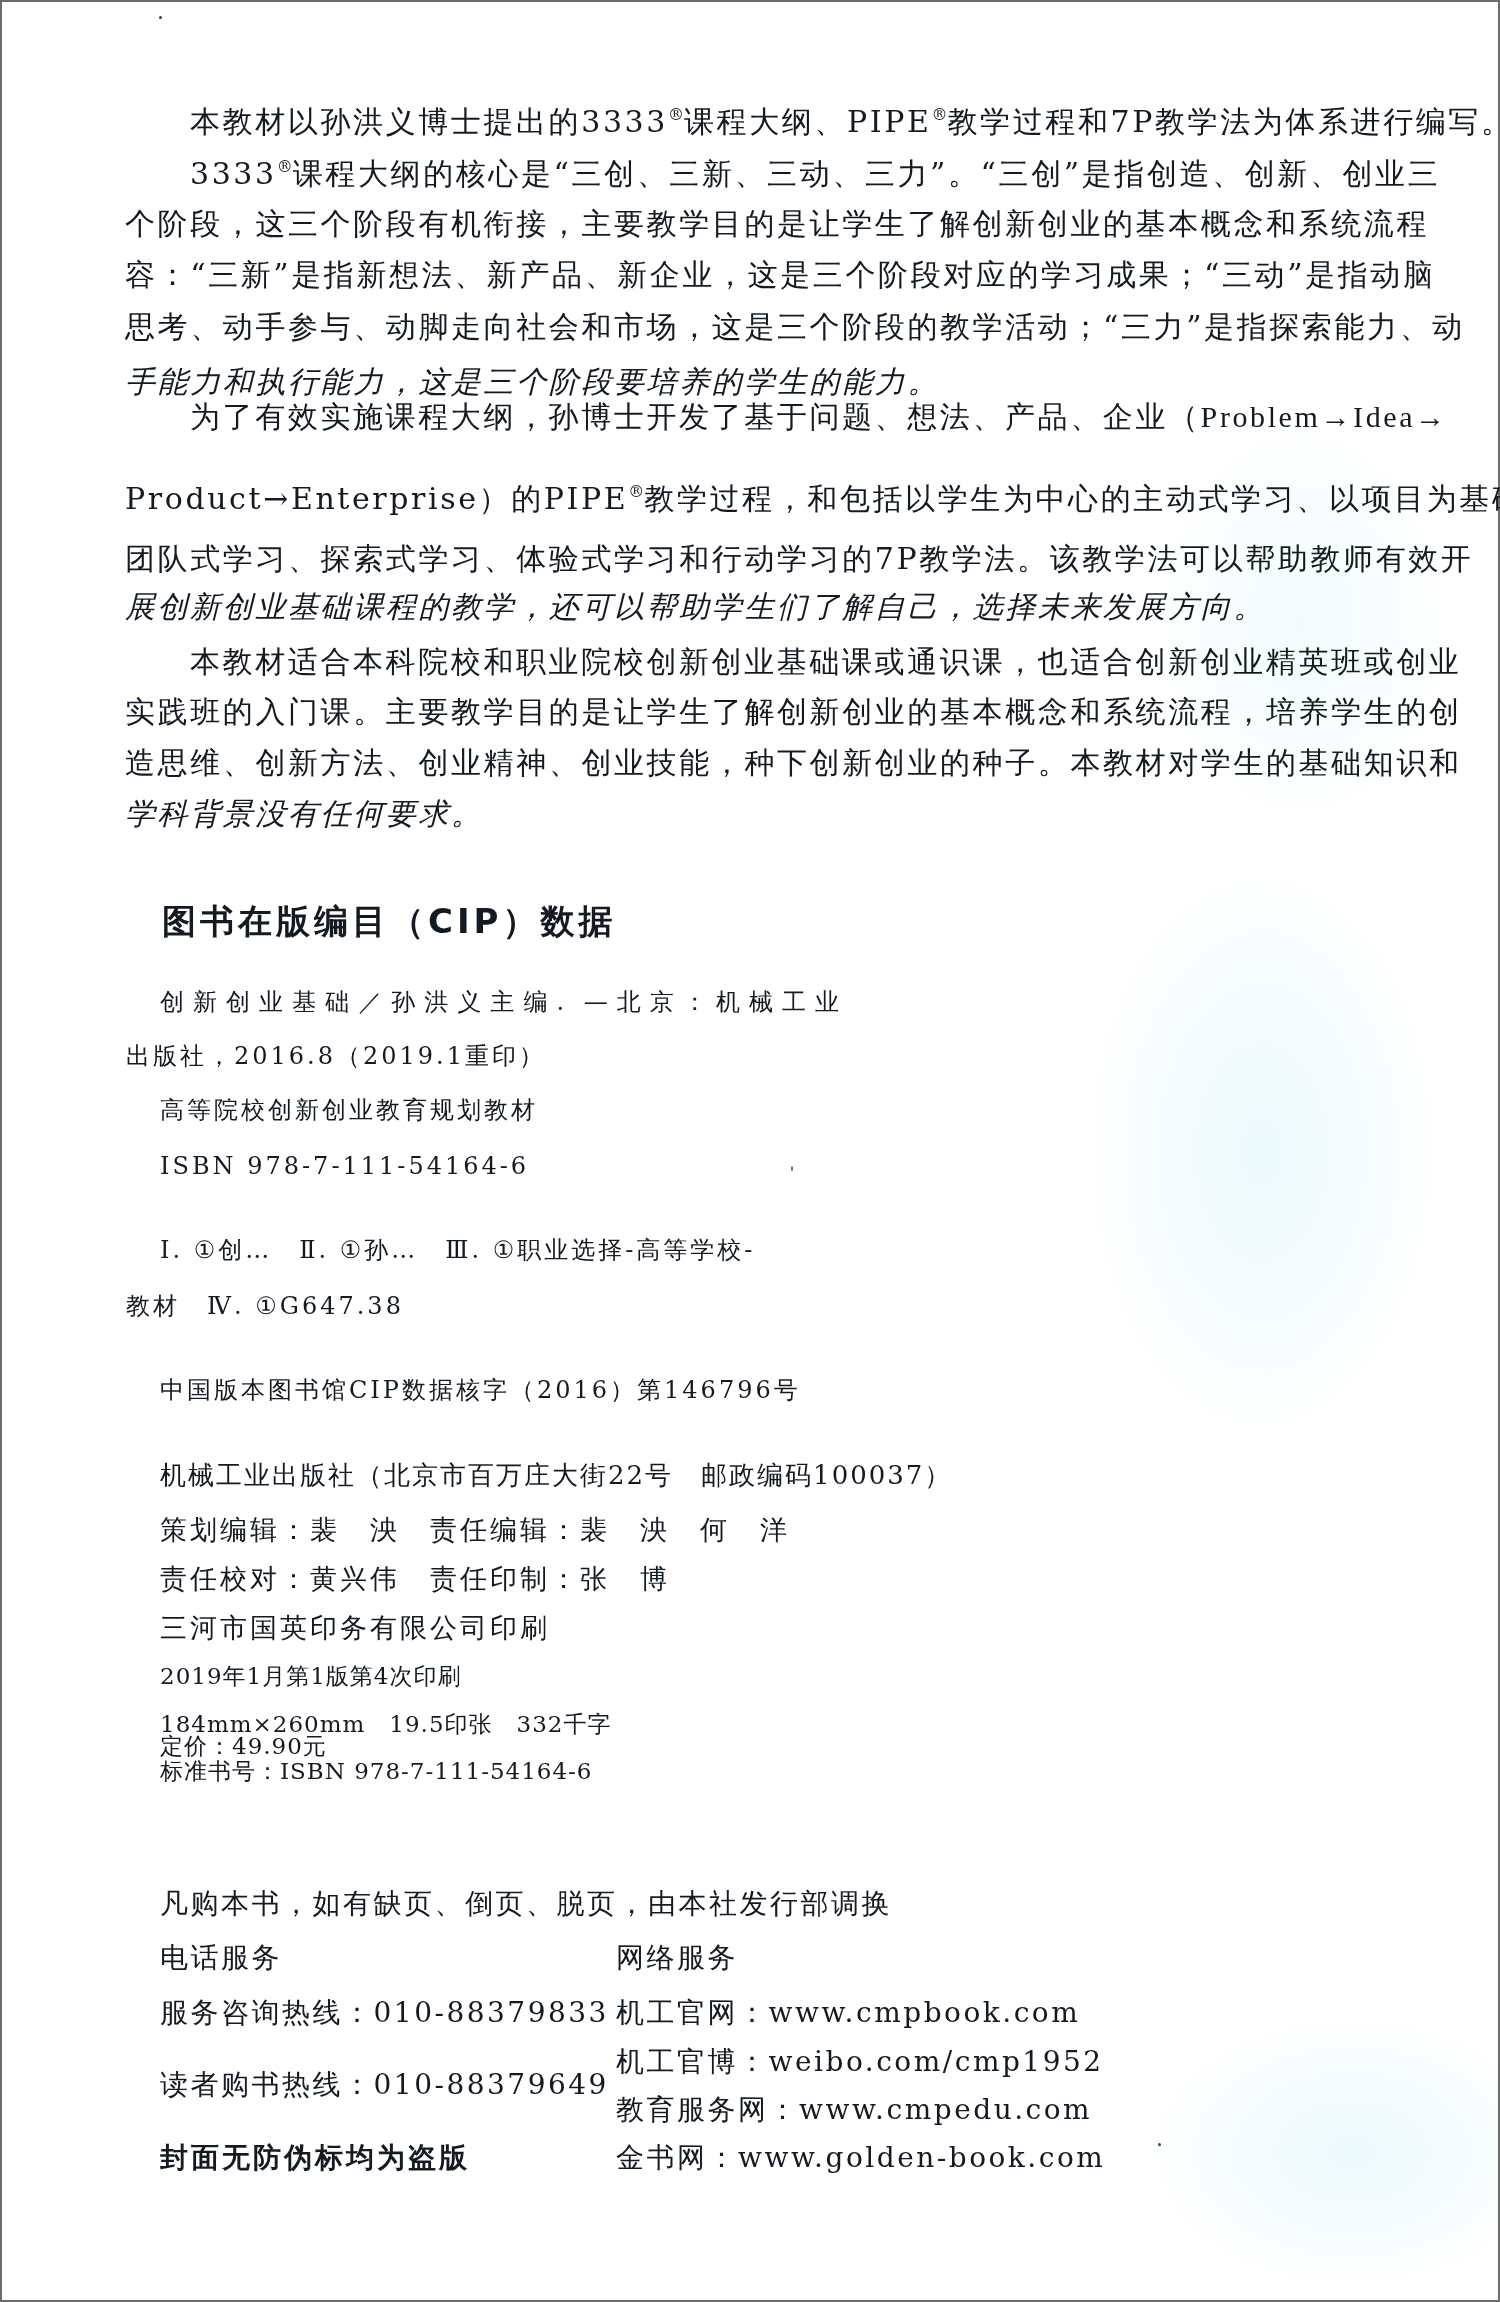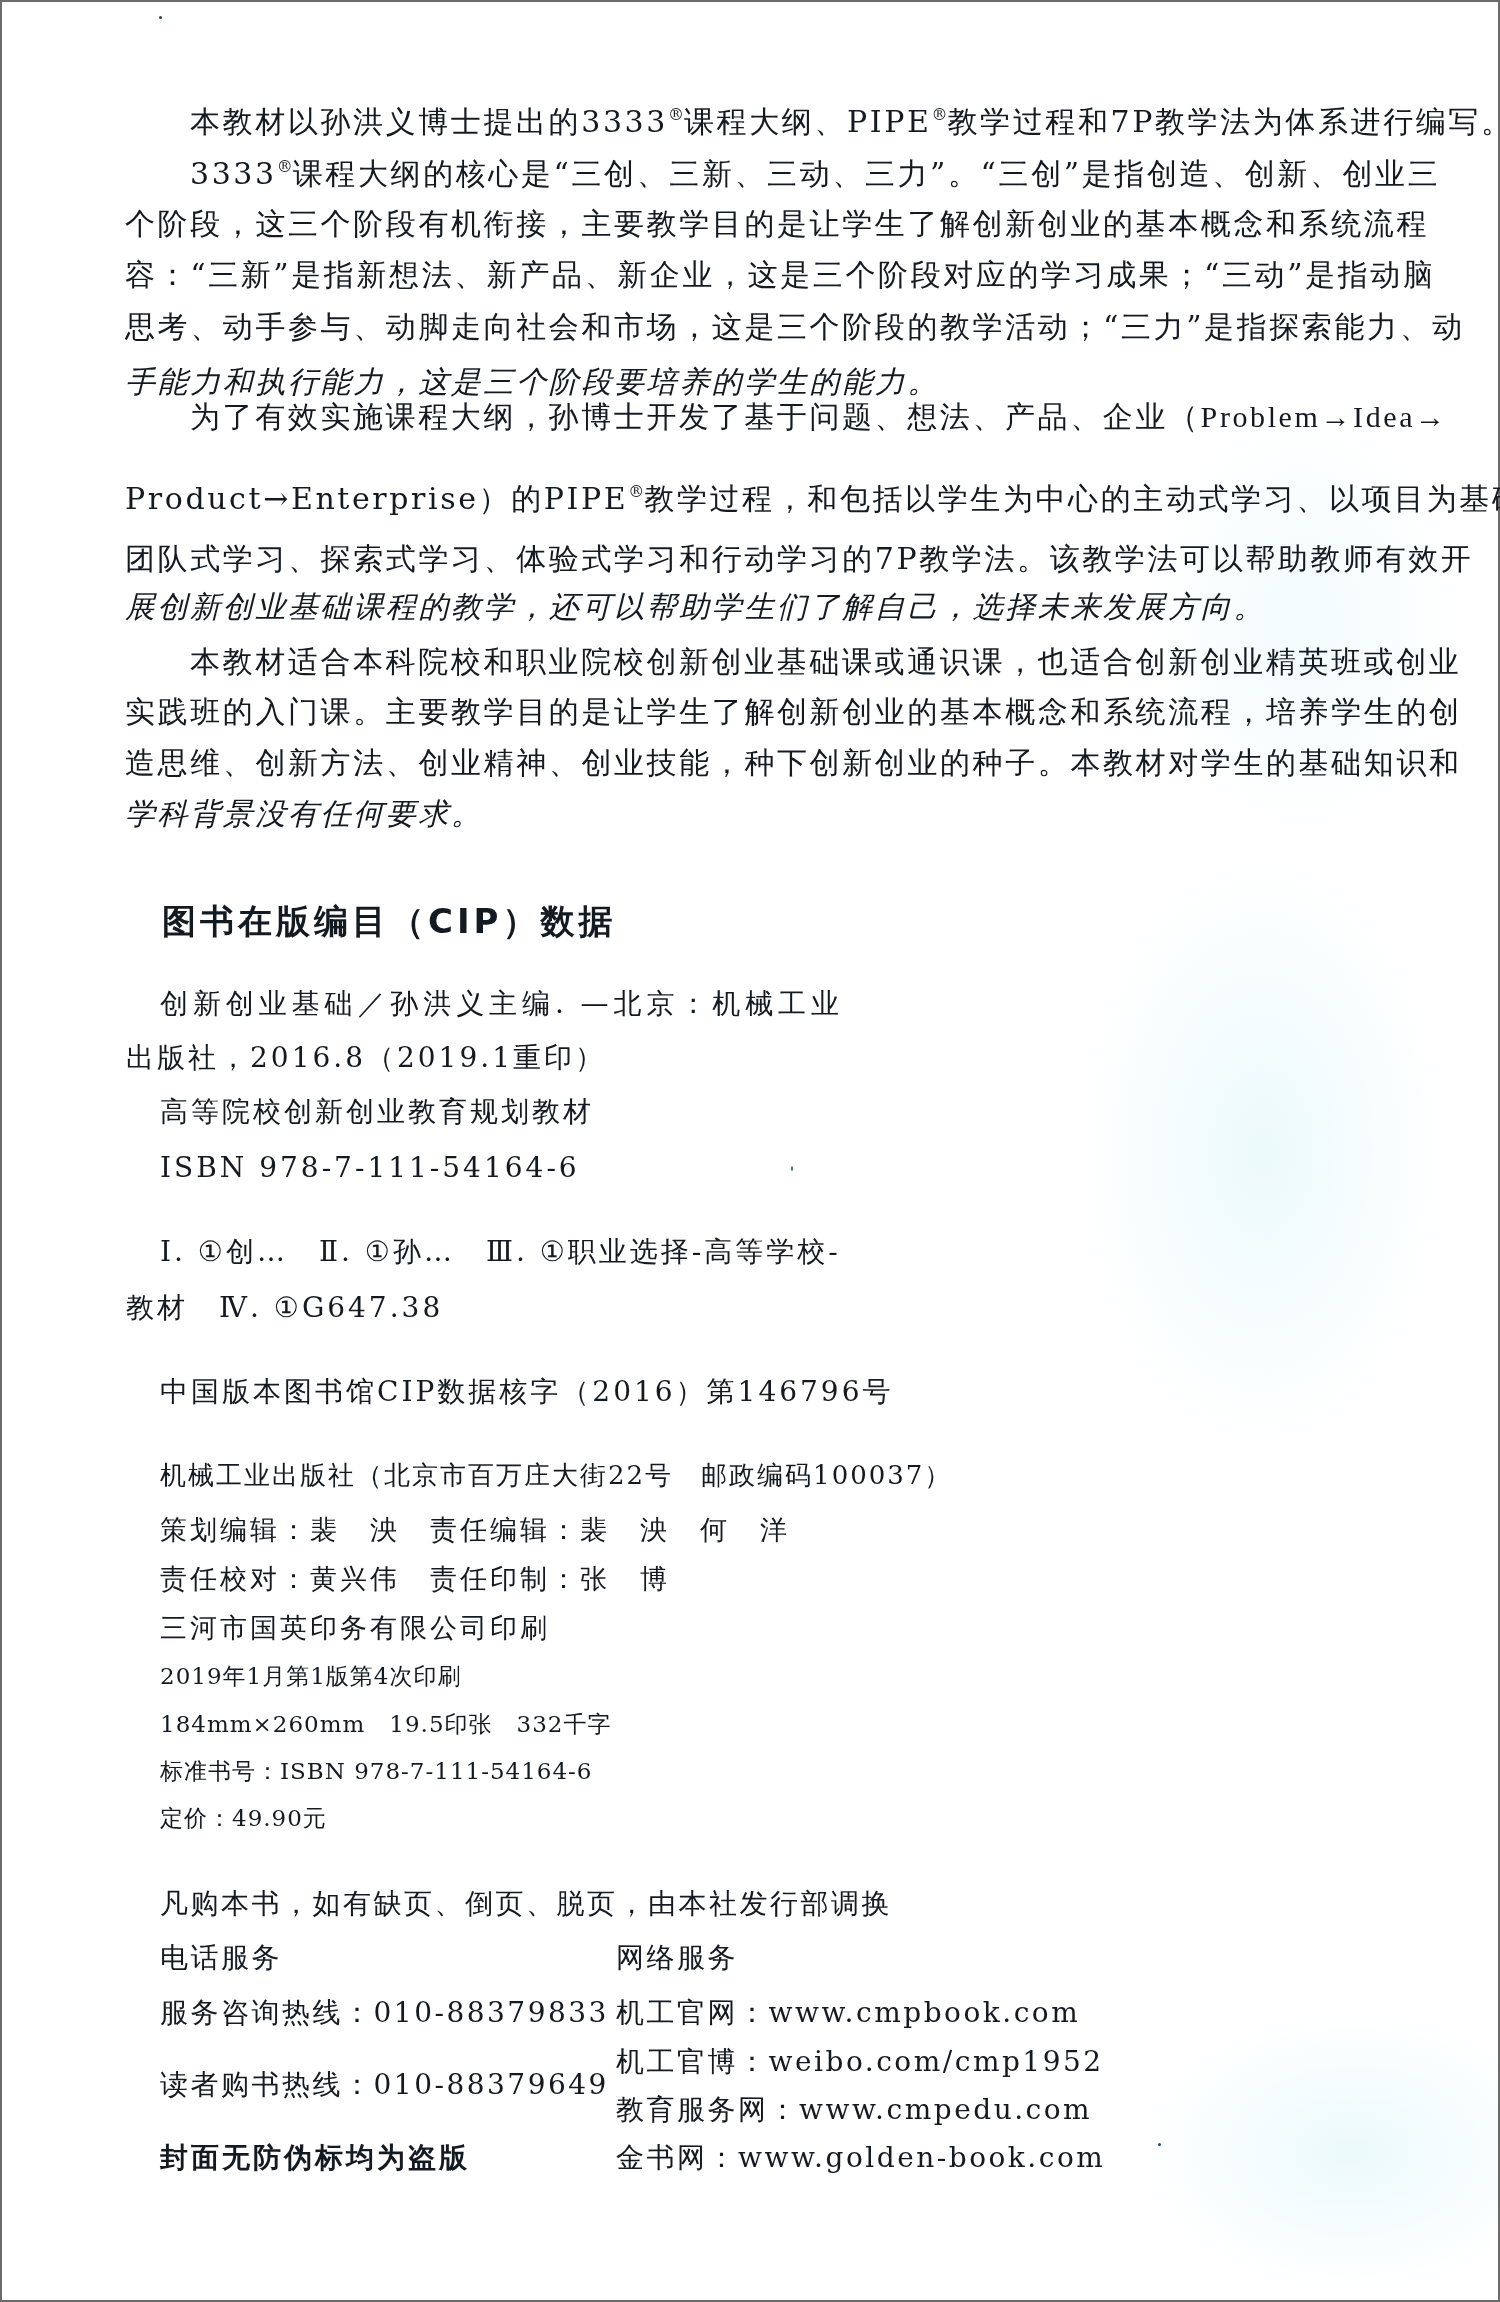--- a/index.html
+++ b/index.html
@@ -29,21 +29,21 @@
   }
   
   .p { font-size: 30px; letter-spacing: 2.6px; }
   .p.full { left: 123px; width: 1290px; text-align: justify; text-align-last: justify; }
   .p.ind  { left: 188px; width: 1225px; text-align: justify; text-align-last: justify; }
   .p.last { left: 123px; font-style: italic; }
   .p.indlast { left: 188px; }
   sup.r { font-size: 16px; vertical-align: 12px; letter-spacing: 0; }
 
   .cip-title { left: 160px; font-size: 34px; font-weight: bold; letter-spacing: 4px; font-family: "DejaVu Sans", "Liberation Sans", sans-serif; }
-  .c { font-size: 28px; letter-spacing: 3px; }
+  .c { font-size: 24px; letter-spacing: 3px; }
   .c.ind { left: 158px; }
   .c.noind { left: 124px; }
   .c.ind.just { width: 682px; text-align: justify; text-align-last: justify; }
 
   .k { font-size: 26px; letter-spacing: 2px; left: 158px; }
   .k.small { font-size: 23px; letter-spacing: 1px; }
 
   .s { font-size: 28px; letter-spacing: 2.5px; }
   .s.left { left: 158px; }
   .s.right { left: 614px; }
@@ -91,21 +91,21 @@
   <div class="line c noind" style="top:1292px;">教材　Ⅳ. ①G647.38</div>
   <div class="line c ind" style="top:1376px;">中国版本图书馆CIP数据核字（2016）第146796号</div>
 
   <div class="line k" style="top:1460px;">机械工业出版社（北京市百万庄大街22号　邮政编码100037）</div>
   <div class="line k" style="top:1514px;letter-spacing:3px;font-size:27px;">策划编辑：裴　泱　责任编辑：裴　泱　何　洋</div>
   <div class="line k" style="top:1563px;letter-spacing:3px;font-size:27px;">责任校对：黄兴伟　责任印制：张　博</div>
   <div class="line k" style="top:1612px;letter-spacing:3px;font-size:27px;">三河市国英印务有限公司印刷</div>
   <div class="line k small" style="top:1663px;">2019年1月第1版第4次印刷</div>
   <div class="line k small" style="top:1711px;">184mm×260mm　19.5印张　332千字</div>
   <div class="line k small" style="top:1758px;">标准书号：ISBN 978-7-111-54164-6</div>
-  <div class="line k small" style="top:1805px;">定价：49.90元</div>
+  <div class="line k small" style="top:1733px;">定价：49.90元</div>
 
   <div class="line s left" style="top:1888px;">凡购本书，如有缺页、倒页、脱页，由本社发行部调换</div>
 
   <div class="line s left" style="top:1942px;">电话服务</div>
   <div class="line s left" style="top:1997px;">服务咨询热线：010-88379833</div>
   <div class="line s left" style="top:2069px;">读者购书热线：010-88379649</div>
   <div class="line s left bold" style="top:2142px;">封面无防伪标均为盗版</div>
 
   <div class="line s right" style="top:1942px;">网络服务</div>
   <div class="line s right" style="top:1997px;">机工官网：www.cmpbook.com</div>

